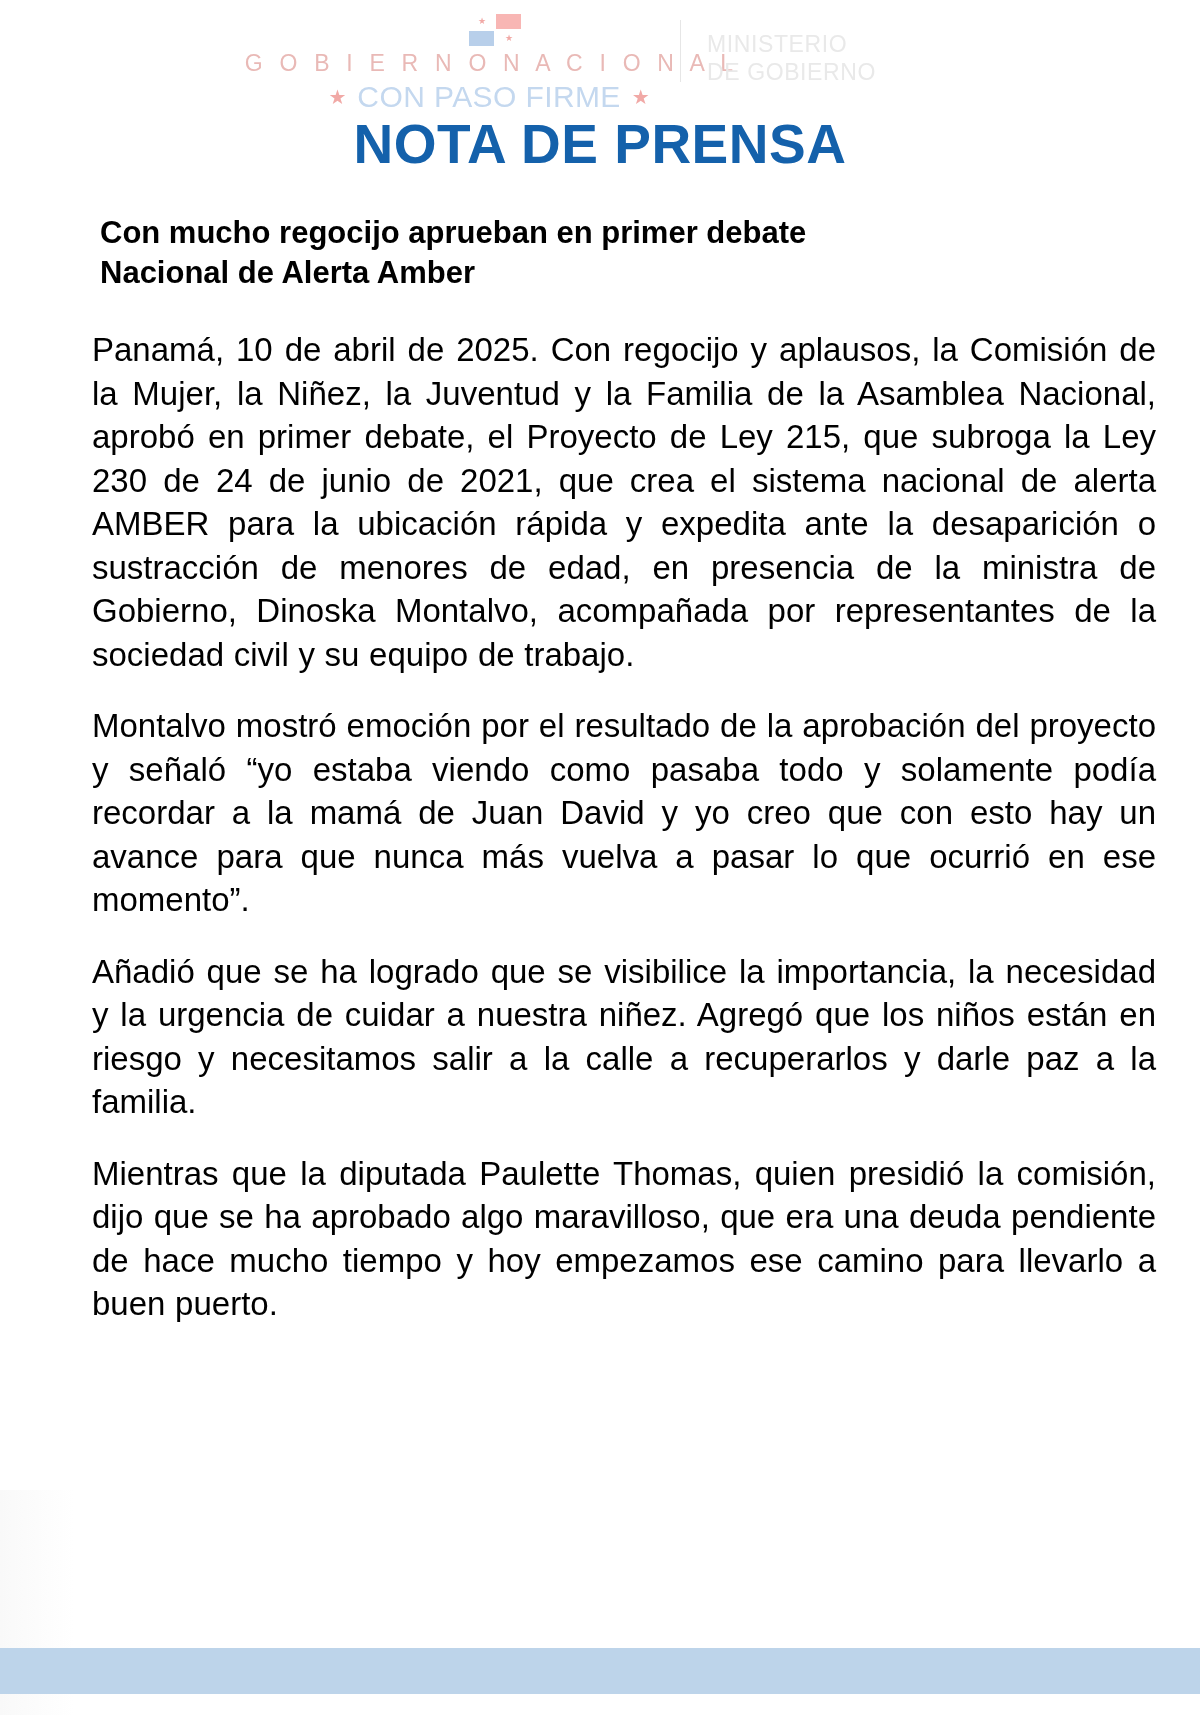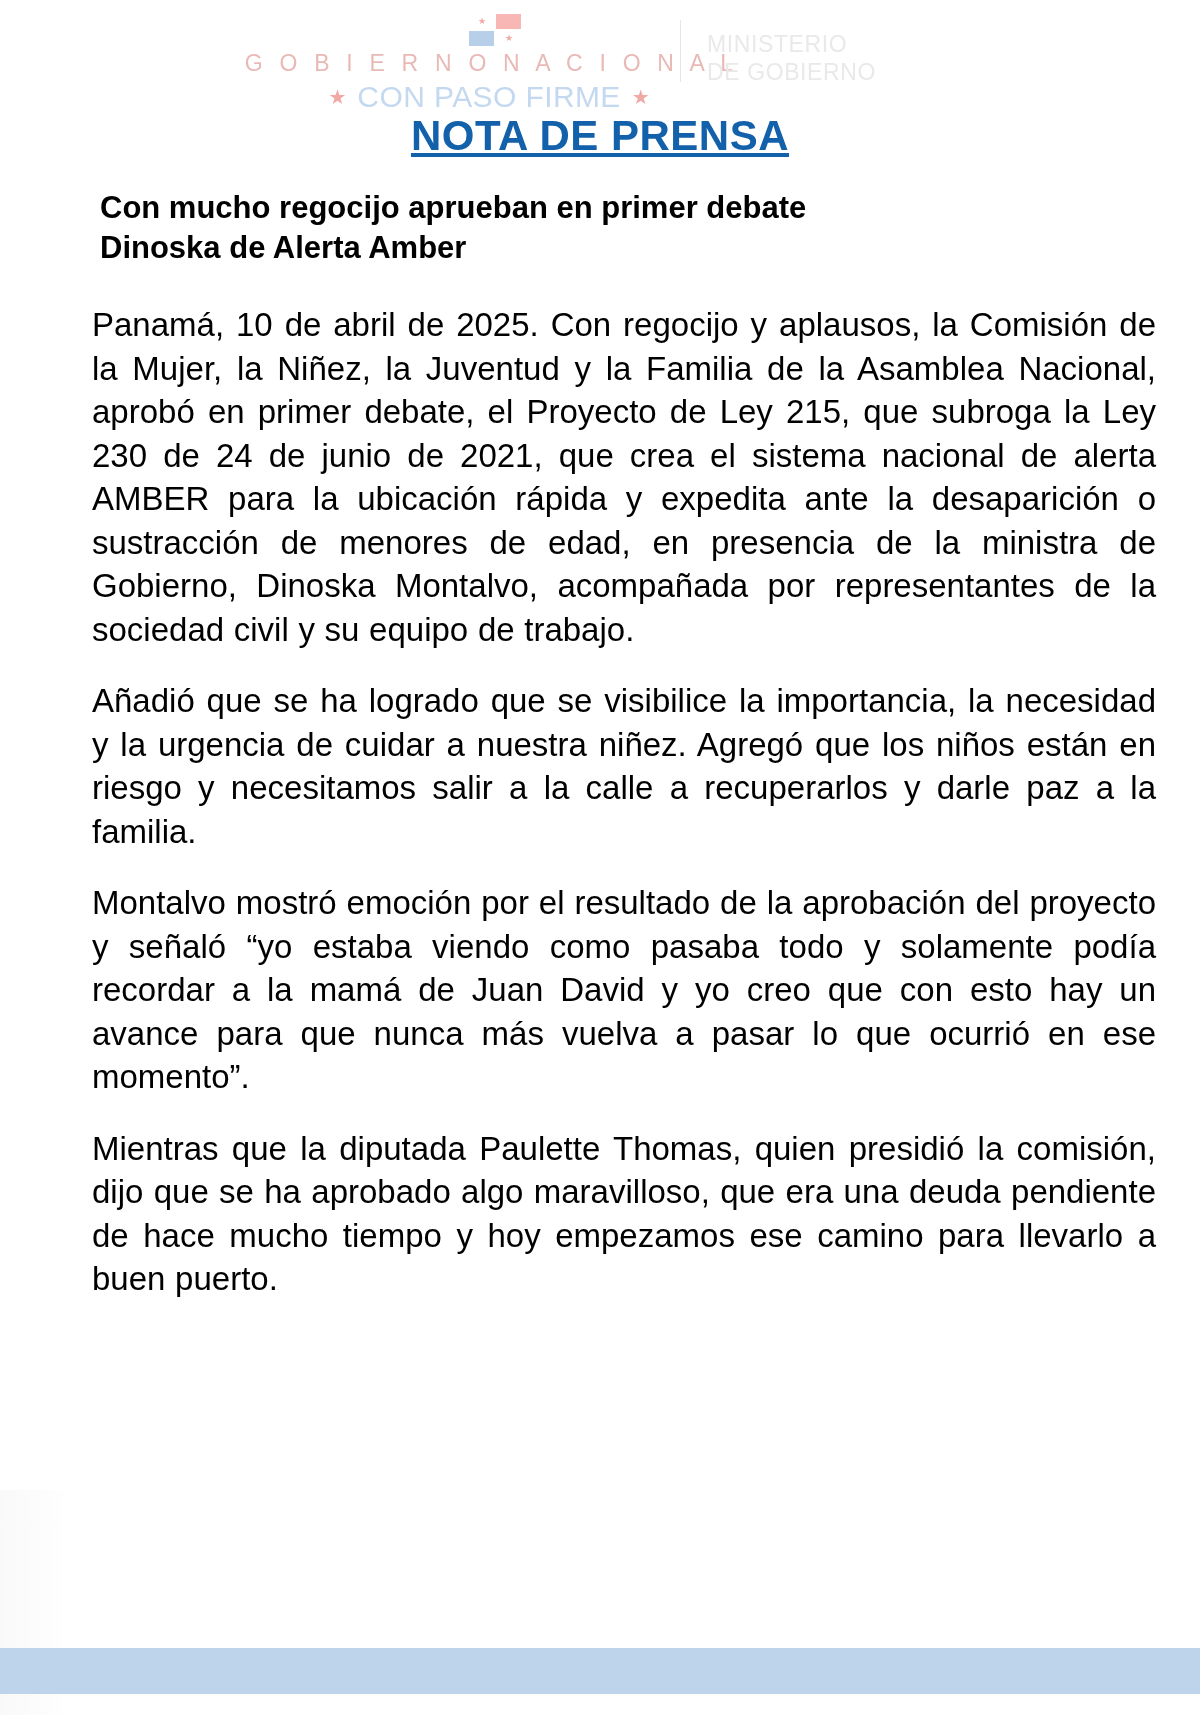--- a/index.html
+++ b/index.html
@@ -115,25 +115,24 @@
     font-weight: 500;
     letter-spacing: 0.6px;
     color: #e9e9e9;
     white-space: nowrap;
   }
 
   
   .doc-title {
     text-align: center;
     color: #1461ab;
-    font-size: 42px;
+    font-size: 55px;
     font-weight: bold;
     letter-spacing: 0.5px;
     margin-top: -2px;
-    text-decoration: underline;
   }
 
   .doc-subtitle {
     text-align: left;
     color: #000000;
     font-size: 31px;
     font-weight: bold;
     line-height: 1.28;
     margin-top: 28px;
     padding: 0 100px;
@@ -216,23 +215,23 @@
       <div class="ministry-line">MINISTERIO</div>
       <div class="ministry-line">DE GOBIERNO</div>
     </div>
 
   </div>
 
   <h1 class="doc-title">NOTA DE PRENSA</h1>
 
   <h2 class="doc-subtitle">
     <span class="st-line">Con mucho regocijo aprueban en primer debate</span>
-    <span class="st-line">Dinoska de Alerta Amber</span>
+    <span class="st-line">Nacional de Alerta Amber</span>
   </h2>
 
   <div class="body-wrap">
     <p class="para">Panamá, 10 de abril de 2025.    Con regocijo y aplausos, la Comisión de la Mujer, la Niñez, la Juventud y la Familia de la Asamblea Nacional, aprobó en primer debate, el Proyecto de Ley 215, que subroga la Ley 230  de 24 de junio de 2021,  que crea el sistema nacional de alerta AMBER para la ubicación rápida y expedita ante la desaparición o sustracción de menores de edad, en presencia de la ministra de Gobierno, Dinoska Montalvo, acompañada por representantes de la sociedad civil y su equipo de trabajo.</p>
+    <p class="para">Montalvo mostró emoción por el resultado de la aprobación del proyecto y señaló “yo estaba viendo como pasaba todo y solamente podía recordar a la mamá de Juan David y yo creo que con esto hay un avance para que nunca más vuelva a  pasar lo que ocurrió en ese momento”.</p>
     <p class="para">Añadió que se ha logrado que se visibilice la importancia, la necesidad y la urgencia de cuidar a nuestra niñez. Agregó que los niños están en riesgo y necesitamos salir a la calle a recuperarlos y darle paz a la familia.</p>
-    <p class="para">Montalvo mostró emoción por el resultado de la aprobación del proyecto y señaló “yo estaba viendo como pasaba todo y solamente podía recordar a la mamá de Juan David y yo creo que con esto hay un avance para que nunca más vuelva a  pasar lo que ocurrió en ese momento”.</p>
     <p class="para">Mientras que la diputada Paulette Thomas, quien presidió la comisión, dijo que se ha aprobado algo maravilloso, que era una deuda pendiente de hace mucho tiempo y hoy empezamos ese camino para llevarlo a buen puerto.</p>
   </div>
 
 </div>
 
 </body></html>

